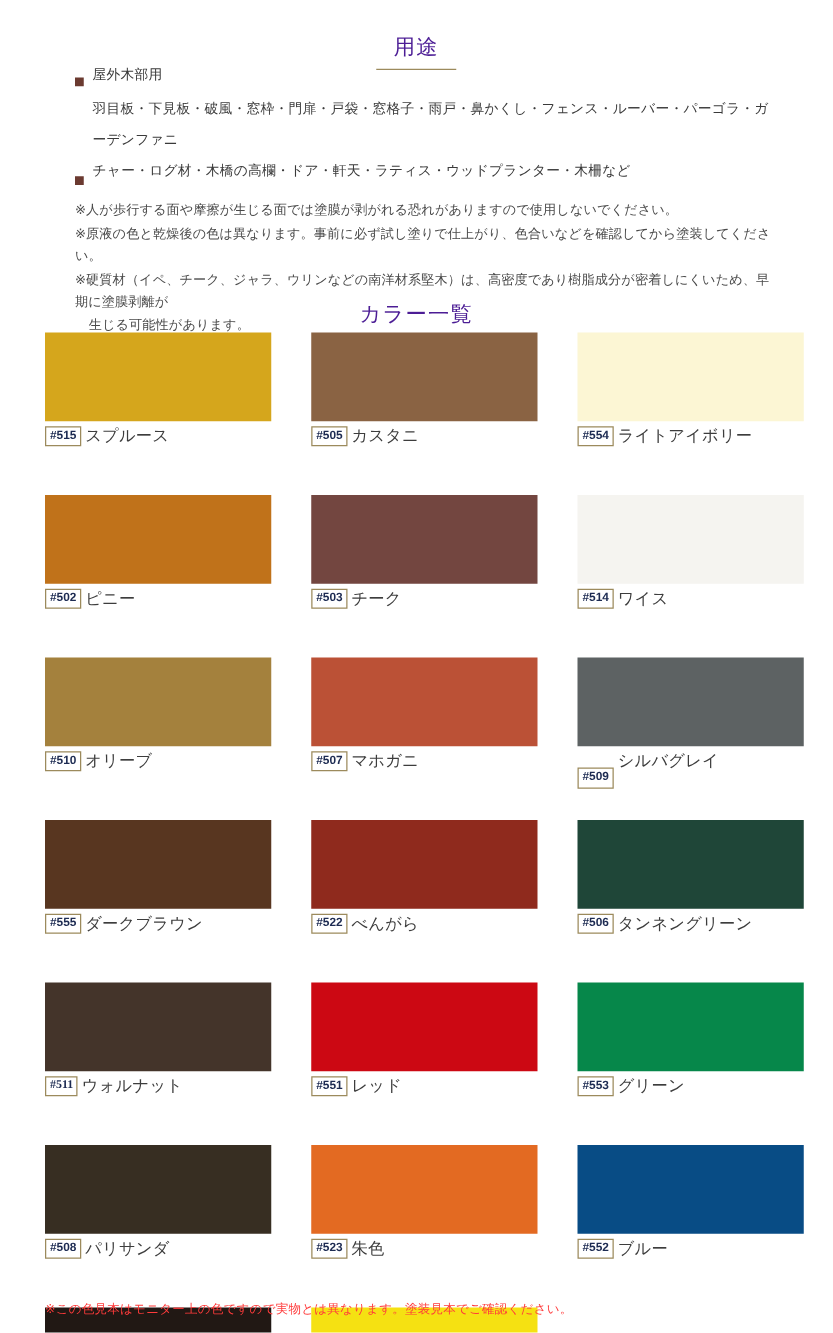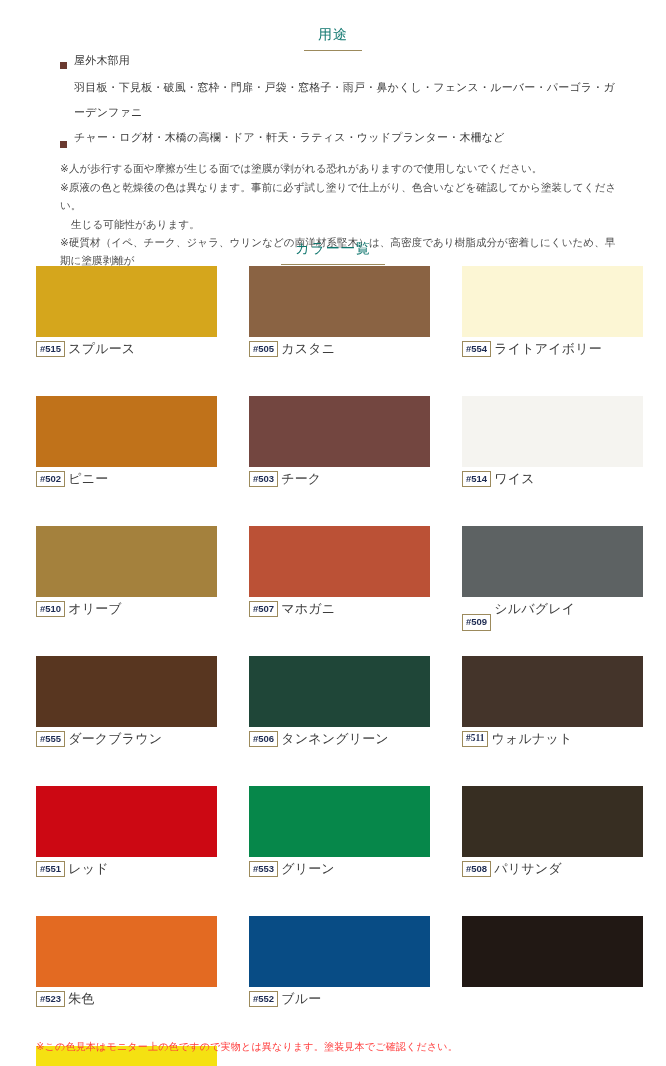--- a/index.html
+++ b/index.html
@@ -12,22 +12,22 @@
     height: 1066px;
     position: relative;
     font-family: "Liberation Sans", "DejaVu Sans", sans-serif;
     color: #333333;
     overflow: hidden;
   }
 
   
   .section-heading {
     text-align: center;
-    font-size: 14px;
-    color: #0f766e;
+    font-size: 17px;
+    color: #4c1d95;
     letter-spacing: 1px;
     font-weight: 400;
     margin: 12px;
     padding: 0;
   }
   .heading-wrap {
     text-align: center;
   }
   .heading-inner {
     display: inline-block;
@@ -149,22 +149,22 @@
     <span class="bullet-mark"></span>
     <span>
       <span class="bullet-text">羽目板・下見板・破風・窓枠・門扉・戸袋・窓格子・雨戸・鼻かくし・フェンス・ルーバー・パーゴラ・ガーデンファニ</span><br>
       <span class="bullet-text">チャー・ログ材・木橋の高欄・ドア・軒天・ラティス・ウッドプランター・木柵など</span>
     </span>
   </div>
 
   <div class="notes">
     <div class="note-line">※人が歩行する面や摩擦が生じる面では塗膜が剥がれる恐れがありますので使用しないでください。</div>
     <div class="note-line">※原液の色と乾燥後の色は異なります。事前に必ず試し塗りで仕上がり、色合いなどを確認してから塗装してください。</div>
+    <div class="note-line">※硬質材（イペ、チーク、ジャラ、ウリンなどの南洋材系堅木）は、高密度であり樹脂成分が密着しにくいため、早期に塗膜剥離が</div>
     <div class="note-line indent">生じる可能性があります。</div>
-    <div class="note-line">※硬質材（イペ、チーク、ジャラ、ウリンなどの南洋材系堅木）は、高密度であり樹脂成分が密着しにくいため、早期に塗膜剥離が</div>
   </div>
 </div>
 
 <div id="color-heading-wrap" class="heading-wrap">
   <span class="heading-inner section-heading">カラー一覧</span>
 </div>
 
 <div class="color-grid" id="color-grid">
     <div class="swatch-cell">
       <div class="swatch" style="background: rgb(213, 166, 28);"></div>
@@ -230,20 +230,27 @@
       </div>
     </div>
     <div class="swatch-cell">
       <div class="swatch" style="background: rgb(88, 54, 32);"></div>
       <div class="swatch-label">
         <span class="swatch-code" style="border-color: rgb(156, 138, 92); color: rgb(29, 43, 82);">#555</span>
         <span class="swatch-name">ダークブラウン</span>
       </div>
     </div>
     <div class="swatch-cell">
+      <div class="swatch" style="background: rgb(143, 42, 29);"></div>
+      <div class="swatch-label">
+        <span class="swatch-code" style="border-color: rgb(156, 138, 92); color: rgb(29, 43, 82);">#522</span>
+        <span class="swatch-name">べんがら</span>
+      </div>
+    </div>
+    <div class="swatch-cell">
       <div class="swatch" style="background: rgb(31, 70, 56);"></div>
       <div class="swatch-label">
         <span class="swatch-code" style="border-color: rgb(156, 138, 92); color: rgb(29, 43, 82);">#506</span>
         <span class="swatch-name">タンネングリーン</span>
       </div>
     </div>
     <div class="swatch-cell">
       <div class="swatch" style="background: rgb(68, 52, 42);"></div>
       <div class="swatch-label">
         <span class="swatch-code" style="border-color: rgb(156, 138, 92); color: rgb(29, 43, 82); font-family: Liberation Serif, serif;">#511</span>

